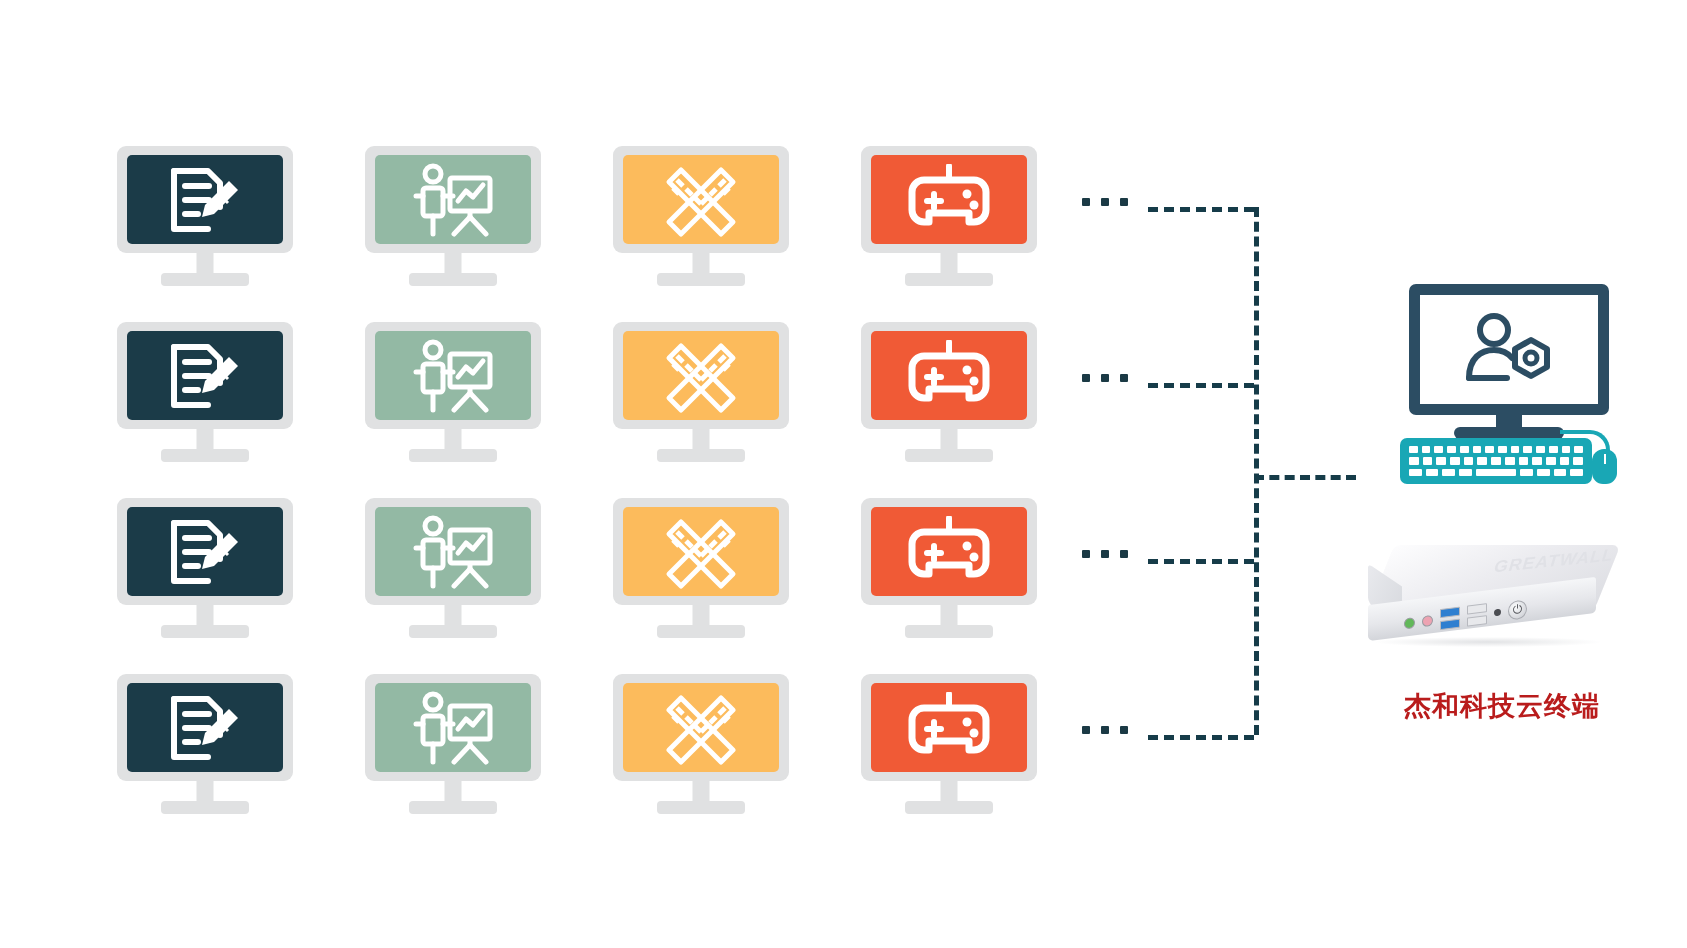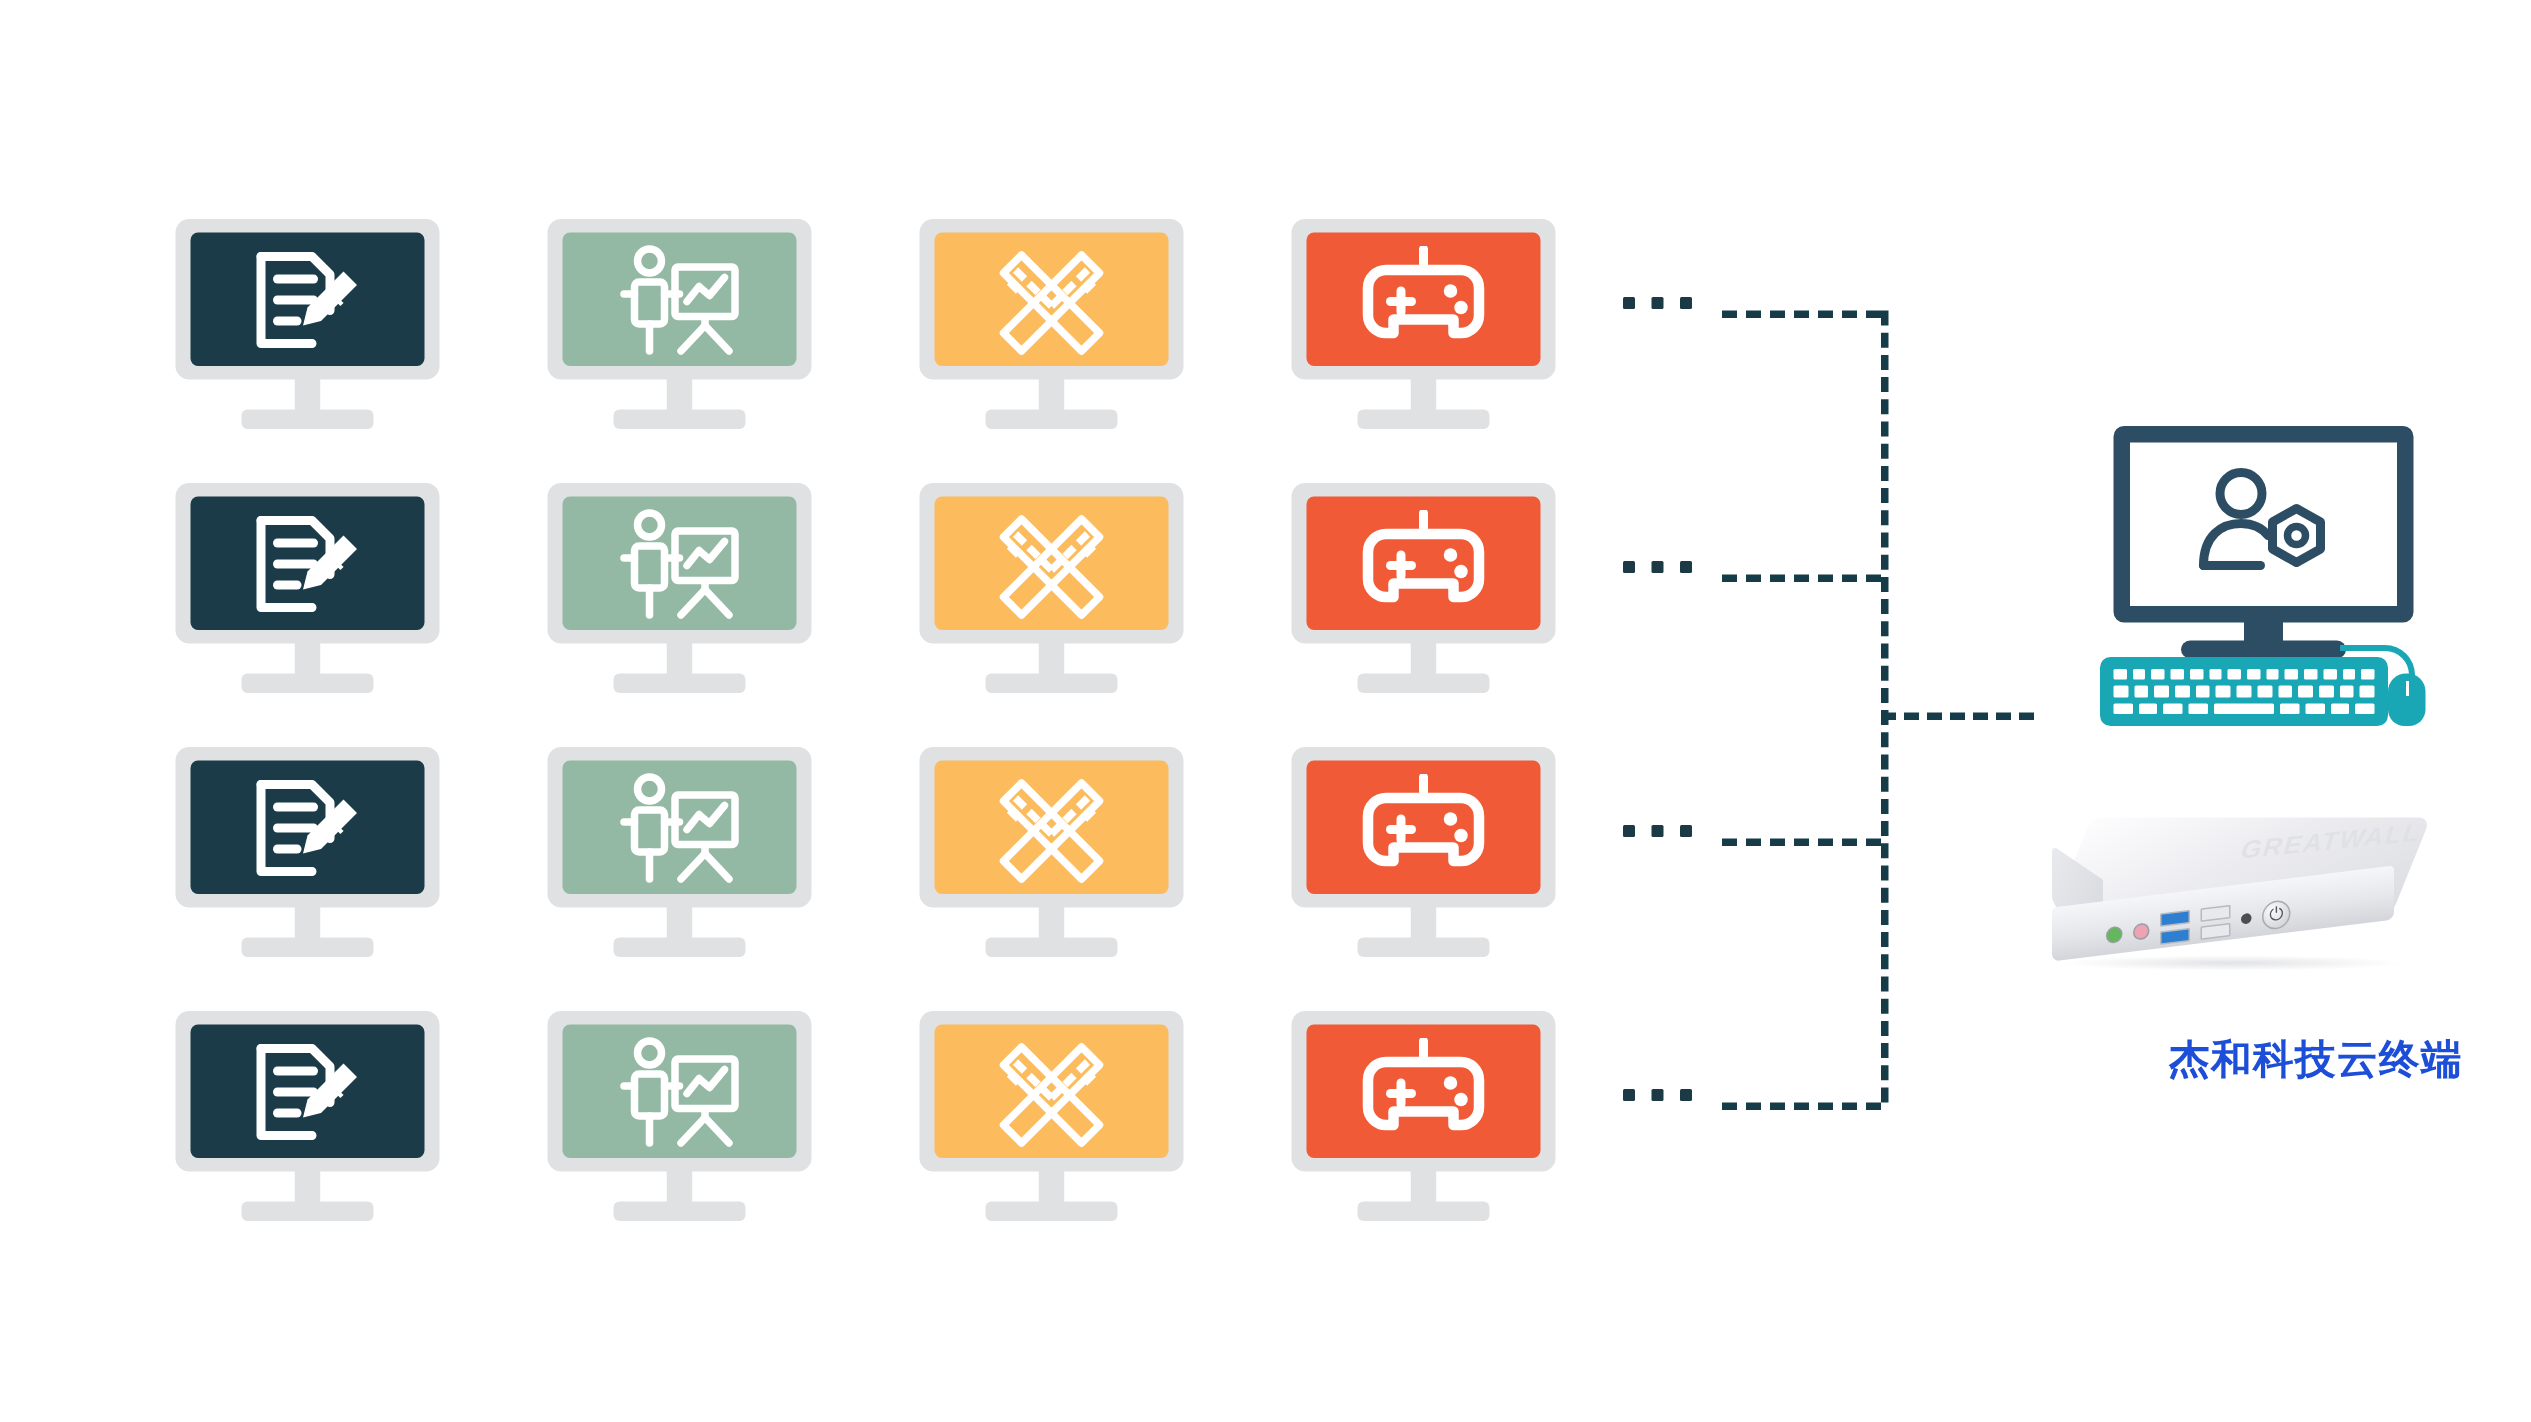--- a/index.html
+++ b/index.html
@@ -310,24 +310,24 @@
     height: 10px;
     background: radial-gradient(ellipse at center, rgba(120,125,135,0.22), rgba(255,255,255,0) 72%);
   }
 
   
   #caption {
     position: absolute;
     left: 1404px;
     top: 688px;
     width: 280px;
-    text-align: center;
+    text-align: left;
     font-size: 27px;
     font-weight: bold;
-    color: #1d4ed8;
+    color: #b91c1c;
     letter-spacing: 1px;
     font-family: "DejaVu Sans", "Liberation Sans", sans-serif;
     white-space: nowrap;
   }
 </style>
 </head>
 <body>
 
 <div id="stage"></div>
 

